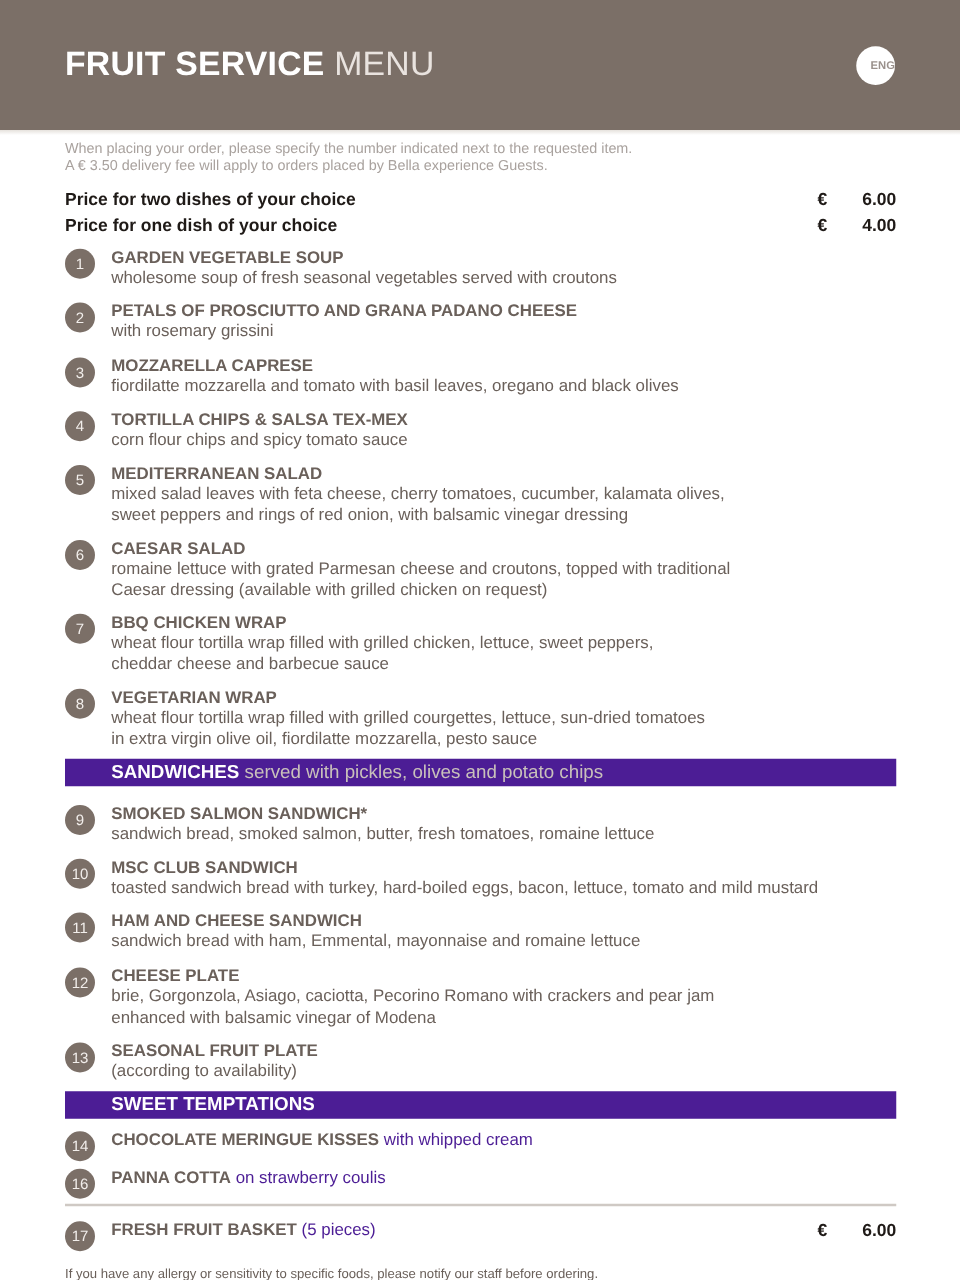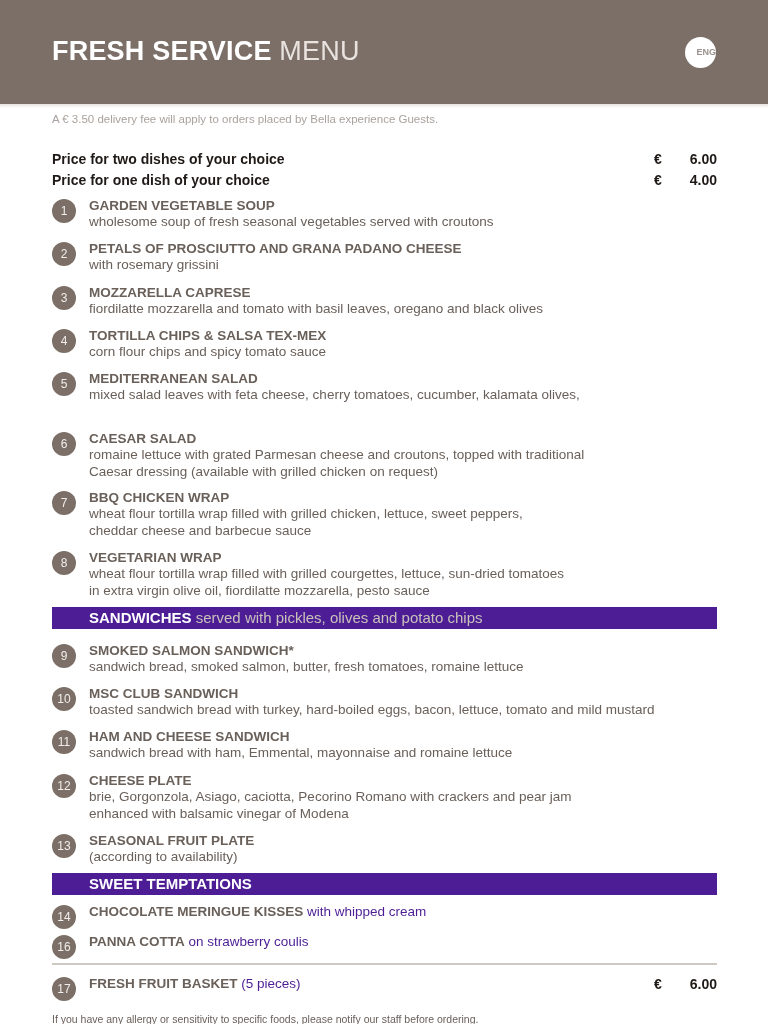--- a/index.html
+++ b/index.html
@@ -52,28 +52,29 @@
   .price-item .cur { position: absolute; left: 602px; top: 0; font-size: 14px; font-weight: bold; color: #1f1a17; }
   .price-item .amt { position: absolute; left: 632px; top: 0; font-size: 14px; font-weight: bold; color: #1f1a17; width: 33px; text-align: right; }
 
   .footer-note { position: absolute; left: 52px; top: 1013px; font-size: 10.5px; color: #6a605a; white-space: nowrap; text-align: right; }
 </style>
 </head>
 <body>
 
 <div class="header">
   <div class="title">
-    <span class="bold">FRESH SERVICE</span>
+    <span class="bold">FRUIT SERVICE</span>
     <span class="light">MENU</span>
   </div>
   <div class="lang-badge">ENG</div>
 </div>
 <div class="header-shadow"></div>
 
 <div class="intro">
+  <div>When placing your order, please specify the number indicated next to the requested item.</div>
   <div>A € 3.50 delivery fee will apply to orders placed by Bella experience Guests.</div>
 </div>
 
 <div class="price-row" style="top:151px">
   <span class="label">Price for two dishes of your choice</span>
   <span class="cur">€</span>
   <span class="amt">6.00</span>
 </div>
 <div class="price-row" style="top:172px">
   <span class="label">Price for one dish of your choice</span>
@@ -107,20 +108,21 @@
   <div class="name">TORTILLA CHIPS &amp; SALSA TEX-MEX</div>
   <div class="desc">
       <div>corn flour chips and spicy tomato sauce</div>
     </div>
 </div>
 <div class="item" style="top:371px">
   <div class="num">5</div>
   <div class="name">MEDITERRANEAN SALAD</div>
   <div class="desc">
       <div>mixed salad leaves with feta cheese, cherry tomatoes, cucumber, kalamata olives,</div>
+      <div>sweet peppers and rings of red onion, with balsamic vinegar dressing</div>
     </div>
 </div>
 <div class="item" style="top:431px">
   <div class="num">6</div>
   <div class="name">CAESAR SALAD</div>
   <div class="desc">
       <div>romaine lettuce with grated Parmesan cheese and croutons, topped with traditional</div>
       <div>Caesar dressing (available with grilled chicken on request)</div>
     </div>
 </div>

